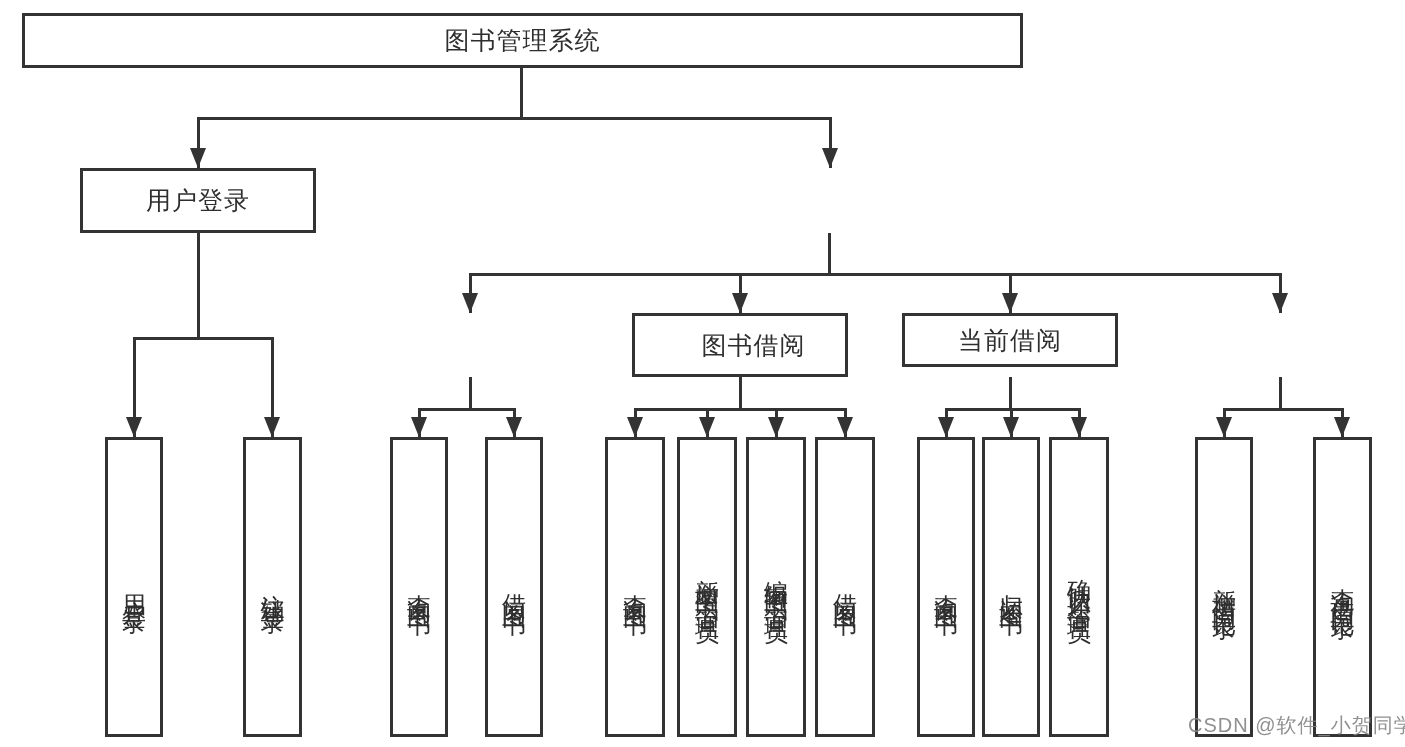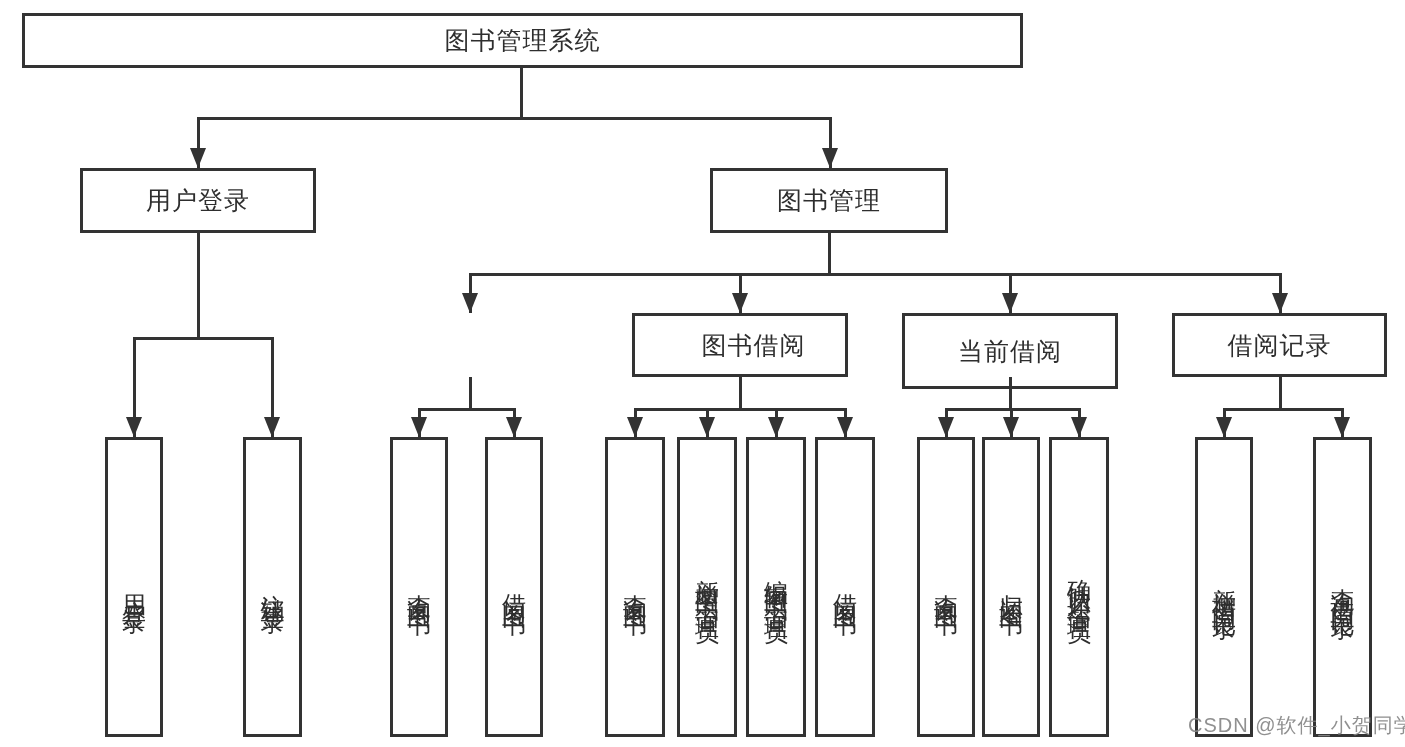--- a/index.html
+++ b/index.html
@@ -44,23 +44,20 @@
   <div class="vline" style="left:520px;top:68px;height:51px;"></div>
   <div class="hline" style="left:197px;top:117px;width:635px;"></div>
   <div class="vline" style="left:197px;top:117px;height:51px;"></div>
   <div class="arrow" style="left:190px;top:148px;"></div>
   <div class="vline" style="left:829px;top:117px;height:51px;"></div>
   <div class="arrow" style="left:822px;top:148px;"></div>
 
   <div class="hnode" style="left:80px;top:168px;width:236px;height:65px;">
     <span>用户登录</span>
   </div>
-  <div class="hnode" style="left:710px;top:168px;width:238px;height:65px;">
-    <span>图书管理</span>
-  </div>
 
   <div class="vline" style="left:197px;top:233px;height:106px;"></div>
   <div class="hline" style="left:133px;top:337px;width:141px;"></div>
   <div class="vline" style="left:133px;top:337px;height:100px;"></div>
   <div class="arrow" style="left:126px;top:417px;"></div>
   <div class="vline" style="left:271px;top:337px;height:100px;"></div>
   <div class="arrow" style="left:264px;top:417px;"></div>
 
   <div class="vline" style="left:828px;top:233px;height:43px;"></div>
   <div class="hline" style="left:469px;top:273px;width:813px;"></div>
@@ -69,25 +66,22 @@
   <div class="vline" style="left:739px;top:273px;height:40px;"></div>
   <div class="arrow" style="left:732px;top:293px;"></div>
   <div class="vline" style="left:1009px;top:273px;height:40px;"></div>
   <div class="arrow" style="left:1002px;top:293px;"></div>
   <div class="vline" style="left:1279px;top:273px;height:40px;"></div>
   <div class="arrow" style="left:1272px;top:293px;"></div>
 
   <div class="hnode" style="left:632px;top:313px;width:216px;height:64px;padding-left:27px;">
     <span>图书借阅</span>
   </div>
-  <div class="hnode" style="left:902px;top:313px;width:216px;height:76px;">
+  <div class="hnode" style="left:902px;top:313px;width:216px;height:54px;">
     <span>当前借阅</span>
-  </div>
-  <div class="hnode" style="left:1172px;top:313px;width:215px;height:64px;">
-    <span>借阅记录</span>
   </div>
 
   <div class="vline" style="left:469px;top:377px;height:34px;"></div>
   <div class="hline" style="left:418px;top:408px;width:98px;"></div>
   <div class="vline" style="left:418px;top:408px;height:29px;"></div>
   <div class="arrow" style="left:411px;top:417px;"></div>
   <div class="vline" style="left:513px;top:408px;height:29px;"></div>
   <div class="arrow" style="left:506px;top:417px;"></div>
 
   <div class="vline" style="left:739px;top:377px;height:34px;"></div>

